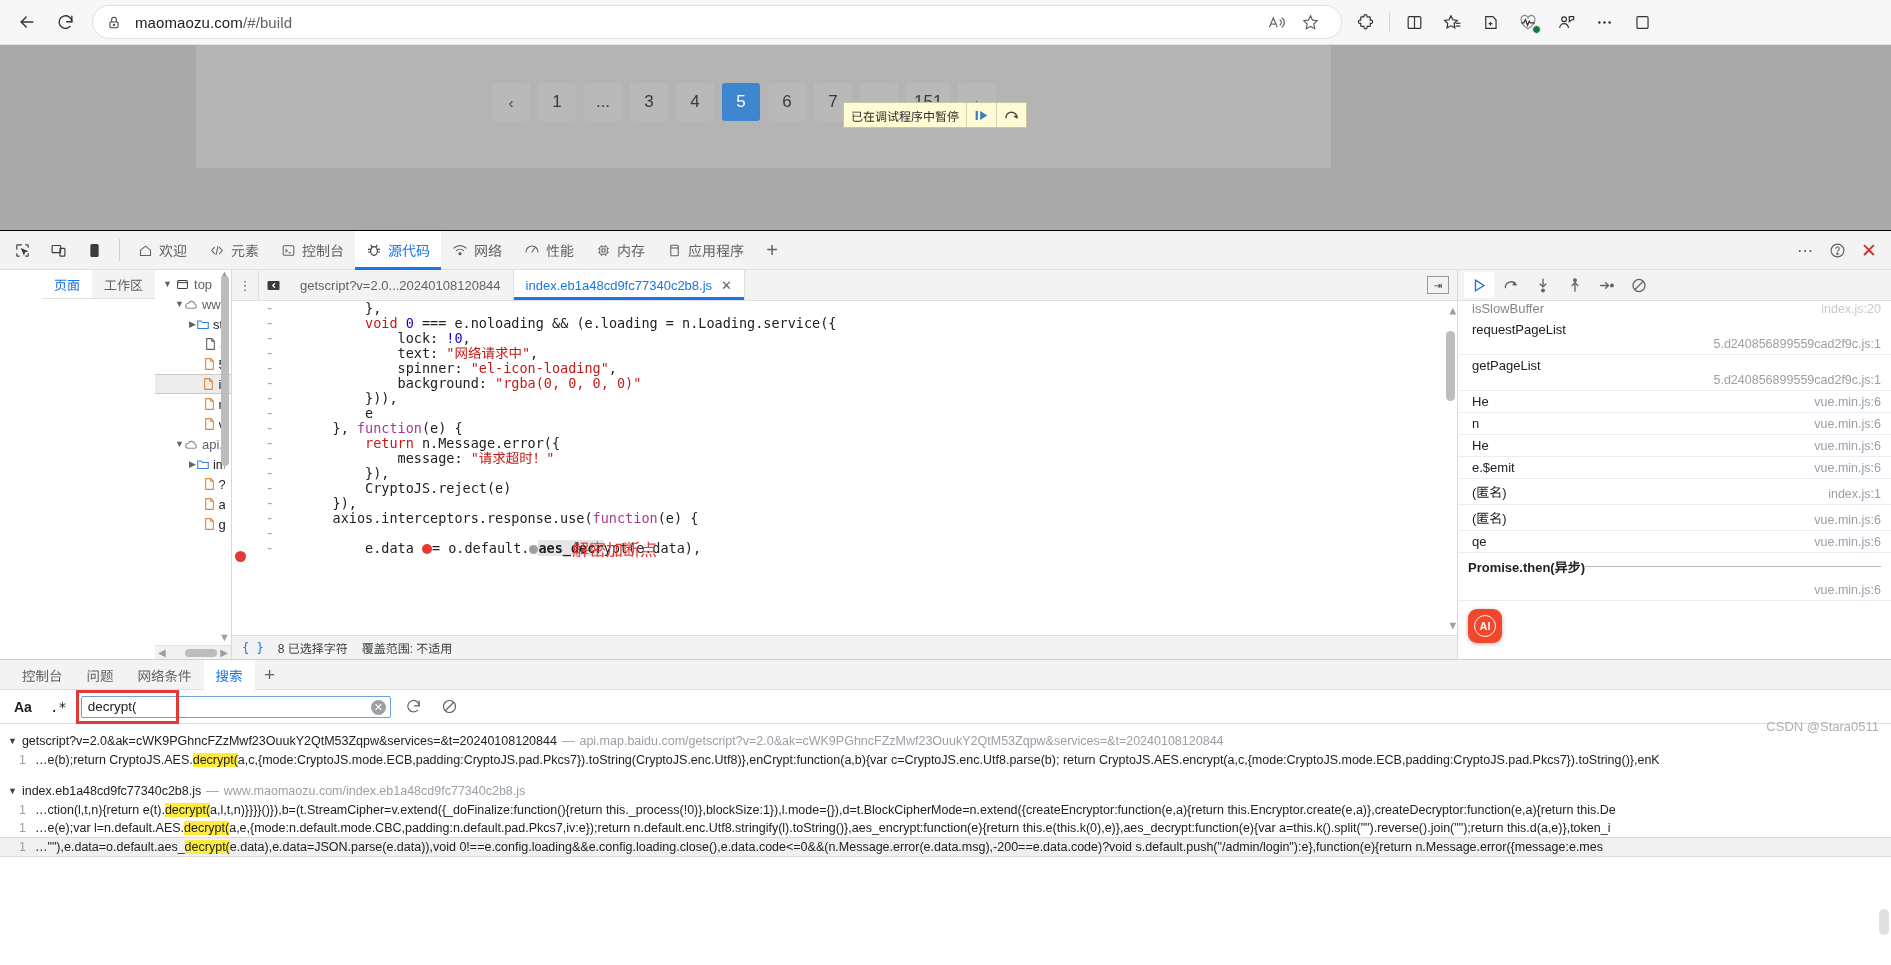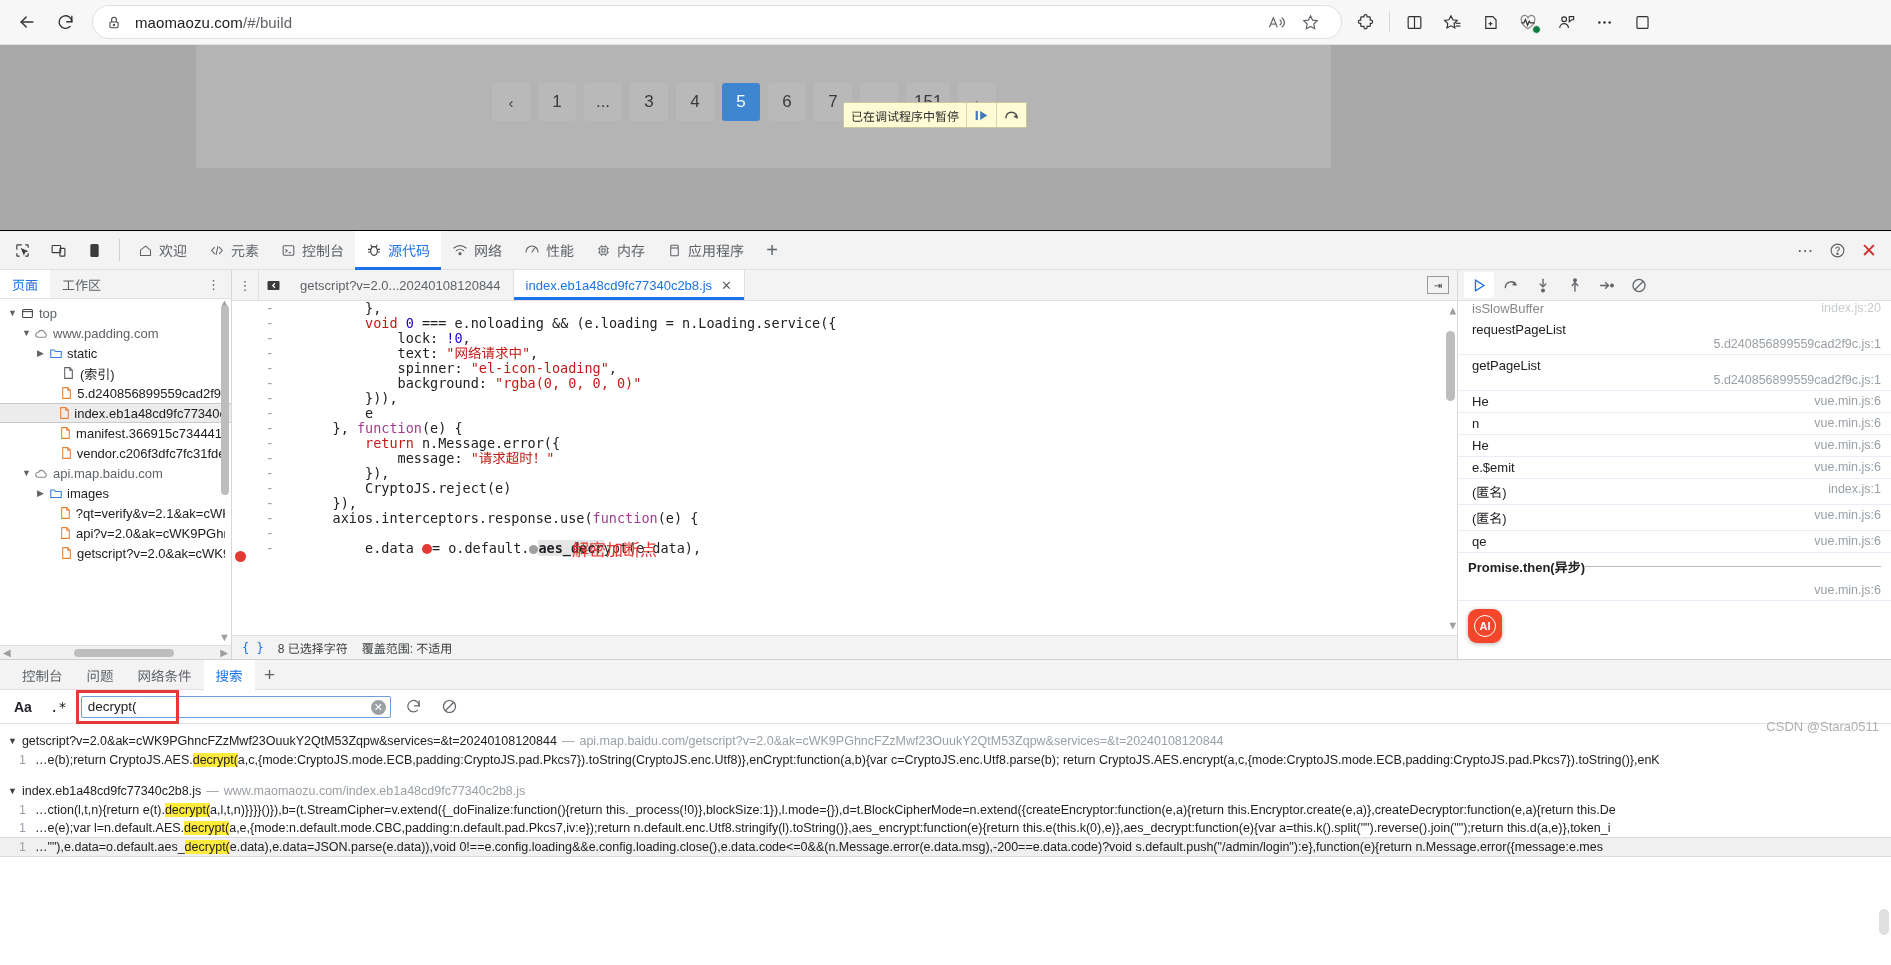--- a/index.html
+++ b/index.html
@@ -143,21 +143,21 @@
   .dt-plus { width: 34px; height: 34px; display:flex; align-items:center; justify-content:center; font-size:20px; color:#5f6368; }
   .dt-right { position: absolute; right: 6px; display: flex; align-items: center; }
   .dt-right .ri { width: 32px; height: 32px; display: flex; align-items: center; justify-content: center; color: #5f6368; font-size: 16px; }
   .dt-right .close { color: #d03030; font-size: 19px; }
 
   
   .sources {
     display: flex; height: 390px; border-bottom: 1px solid #d0d0d0;
   }
   
-  .navigator { width: 232px; border-right: 1px solid #d8d8d8; display:flex; flex-direction:column; background:#fff;}
+  .navigator { width: 232px; border-right: 1px solid #d8d8d8; display:flex; flex-direction:row; background:#fff;padding-left:42px;}
   .nav-tabs {
     height: 29px; display: flex; align-items: stretch;
     background: #f3f3f3; border-bottom: 1px solid #e0e0e0;
     position: relative;
   }
   .nav-tab {
     display: flex; align-items: center; padding: 0 12px;
     font-size: 13px; color: #5f6368;
   }
   .nav-tab.active { background: #fff; color: #1a73e8; }
@@ -243,21 +243,21 @@
   
   .dbg { width: 434px; border-left: 1px solid #d8d8d8; display:flex; flex-direction:column;}
   .dbg-toolbar {
     height: 31px; display:flex; align-items:center; gap:2px;
     background:#f3f3f3; border-bottom:1px solid #e0e0e0; padding-left: 6px;
   }
   .dbg-btn { width:30px;height:26px;display:flex;align-items:center;justify-content:center;color:#5f6368;}
   .dbg-btn.resume { background:#fff; border-radius:3px; color:#1a73e8;}
   .stack { flex:1; overflow:hidden; font-size:13px; position:relative;}
   .srow {
-    display:flex; align-items:flex-start; justify-content:space-between;
+    display:flex; align-items:flex-end; justify-content:space-between;
     padding: 3px 10px 3px 14px; border-bottom:1px solid #e8eef7;
     white-space: nowrap;
   }
   .srow .fn { color:#202124;}
   .srow .loc { color:#9aa0a6; font-size:12.5px;}
   .srow.wrapped { display:block; }
   .srow.wrapped .loc { display:block; text-align:right; }
   .async-sep {
     display:flex; align-items:center; 
     padding: 4px 10px; font-weight:bold; color:#202124; font-size:13px;

